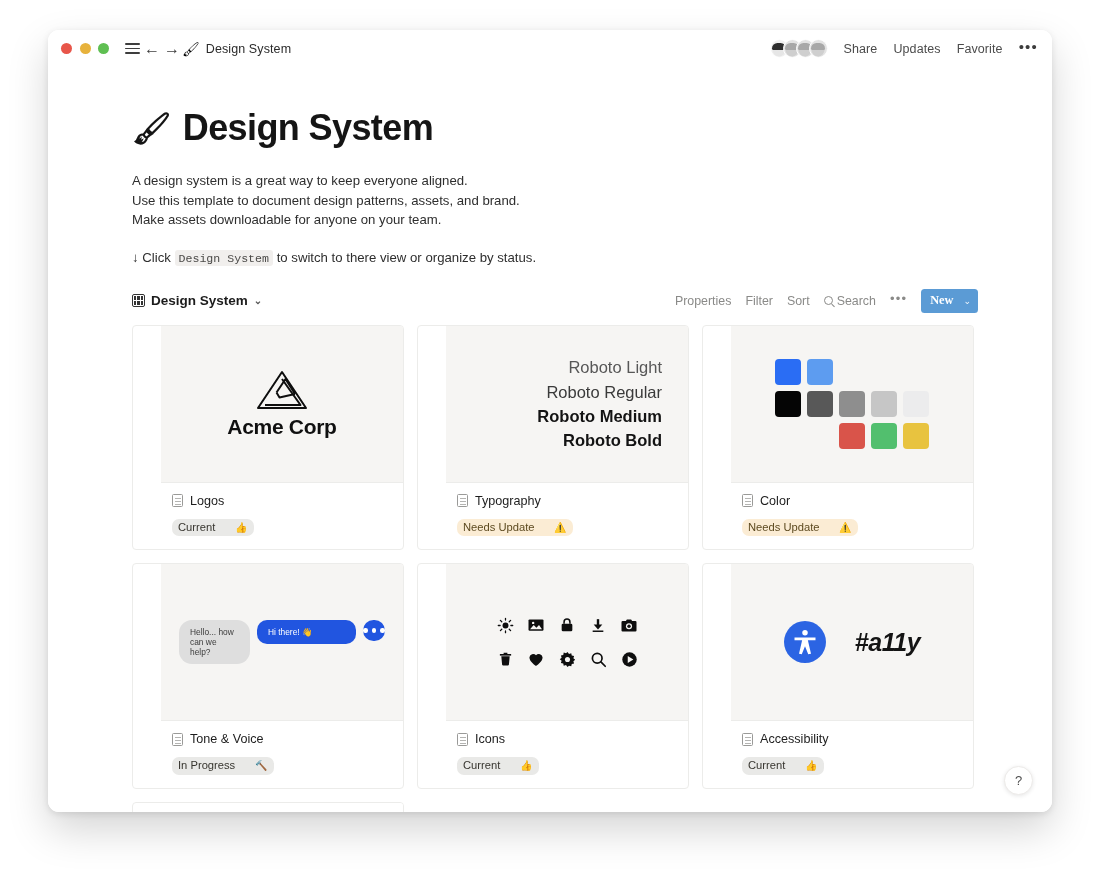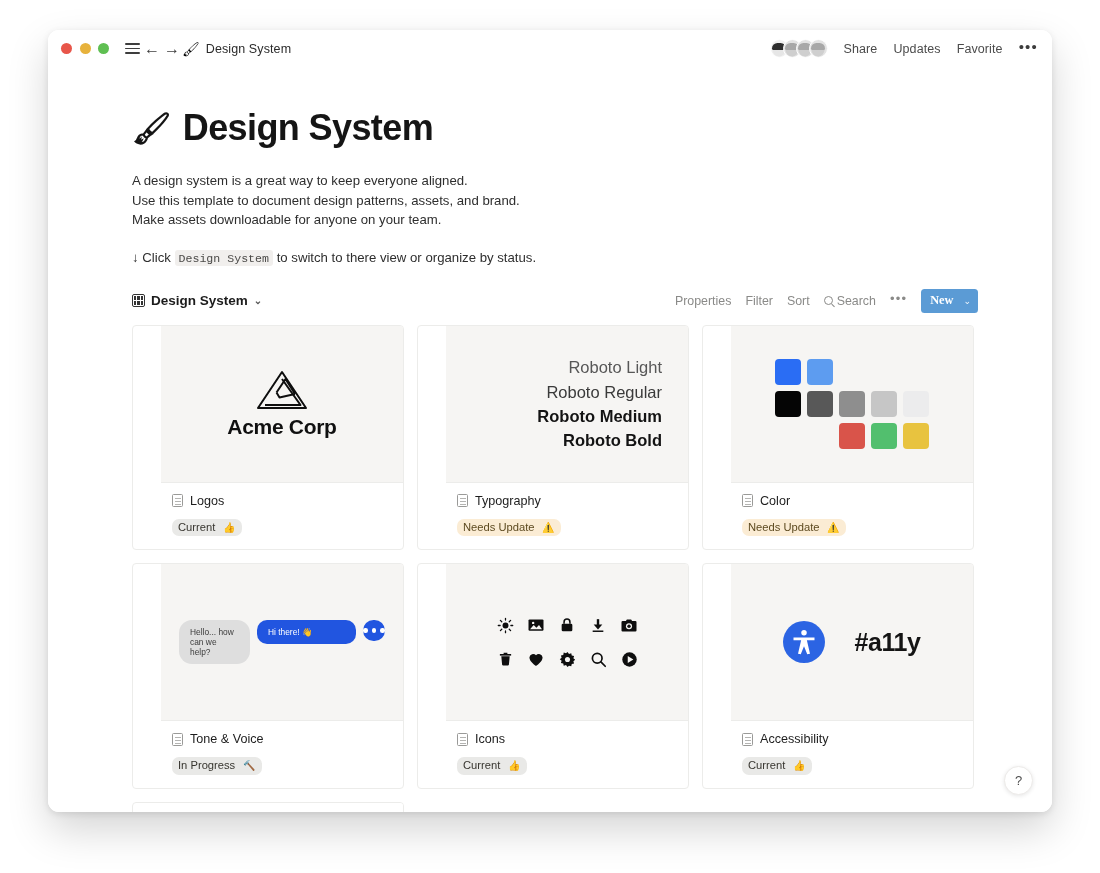--- a/index.html
+++ b/index.html
@@ -221,21 +221,21 @@
     position: relative;
     flex: none;
     background: #fff;
   }
   .doc-icon::before {
     content: ""; position: absolute; left: 2px; top: 3px;
     width: 6px; height: 1px; background: #b4b4b2;
     box-shadow: 0 3px 0 #b4b4b2, 0 6px 0 #b4b4b2;
   }
   .badge {
-    display: inline-flex; align-items: center; gap: 8px;
+    display: inline-flex; align-items: center; gap: 20px;
     font-size: 11.2px;
     border-radius: 7px;
     padding: 2px 6px 2.5px 6px;
     line-height: 13px;
   }
   .badge.grey { background: #e9e9e7; color: #37352f; }
   .badge.yellow { background: #fbecd4; color: #5d4a20; }
   .badge .bemoji { font-size: 10px; }
 
   
@@ -279,21 +279,21 @@
     display: grid;
     grid-template-columns: repeat(5, 31px);
     grid-auto-rows: 34px;
     align-items: center; justify-items: center;
     column-gap: 0px; row-gap: 0px;
     color: #0e0e0e;
   }
   .icongrid svg { display: block; }
 
   
-  .a11y { display: flex; align-items: center; gap: 29px; }
+  .a11y { display: flex; align-items: center; gap: 29px; font-style: italic; }
   .a11y-circle {
     width: 42px; height: 42px; border-radius: 50%;
     background: #2b64e3;
     display: flex; align-items: center; justify-content: center;
   }
   .a11y-text { font-size: 25px; font-weight: bold; color: #141414; letter-spacing: -0.4px; }
 
   
   #help-button {
     position: absolute;

